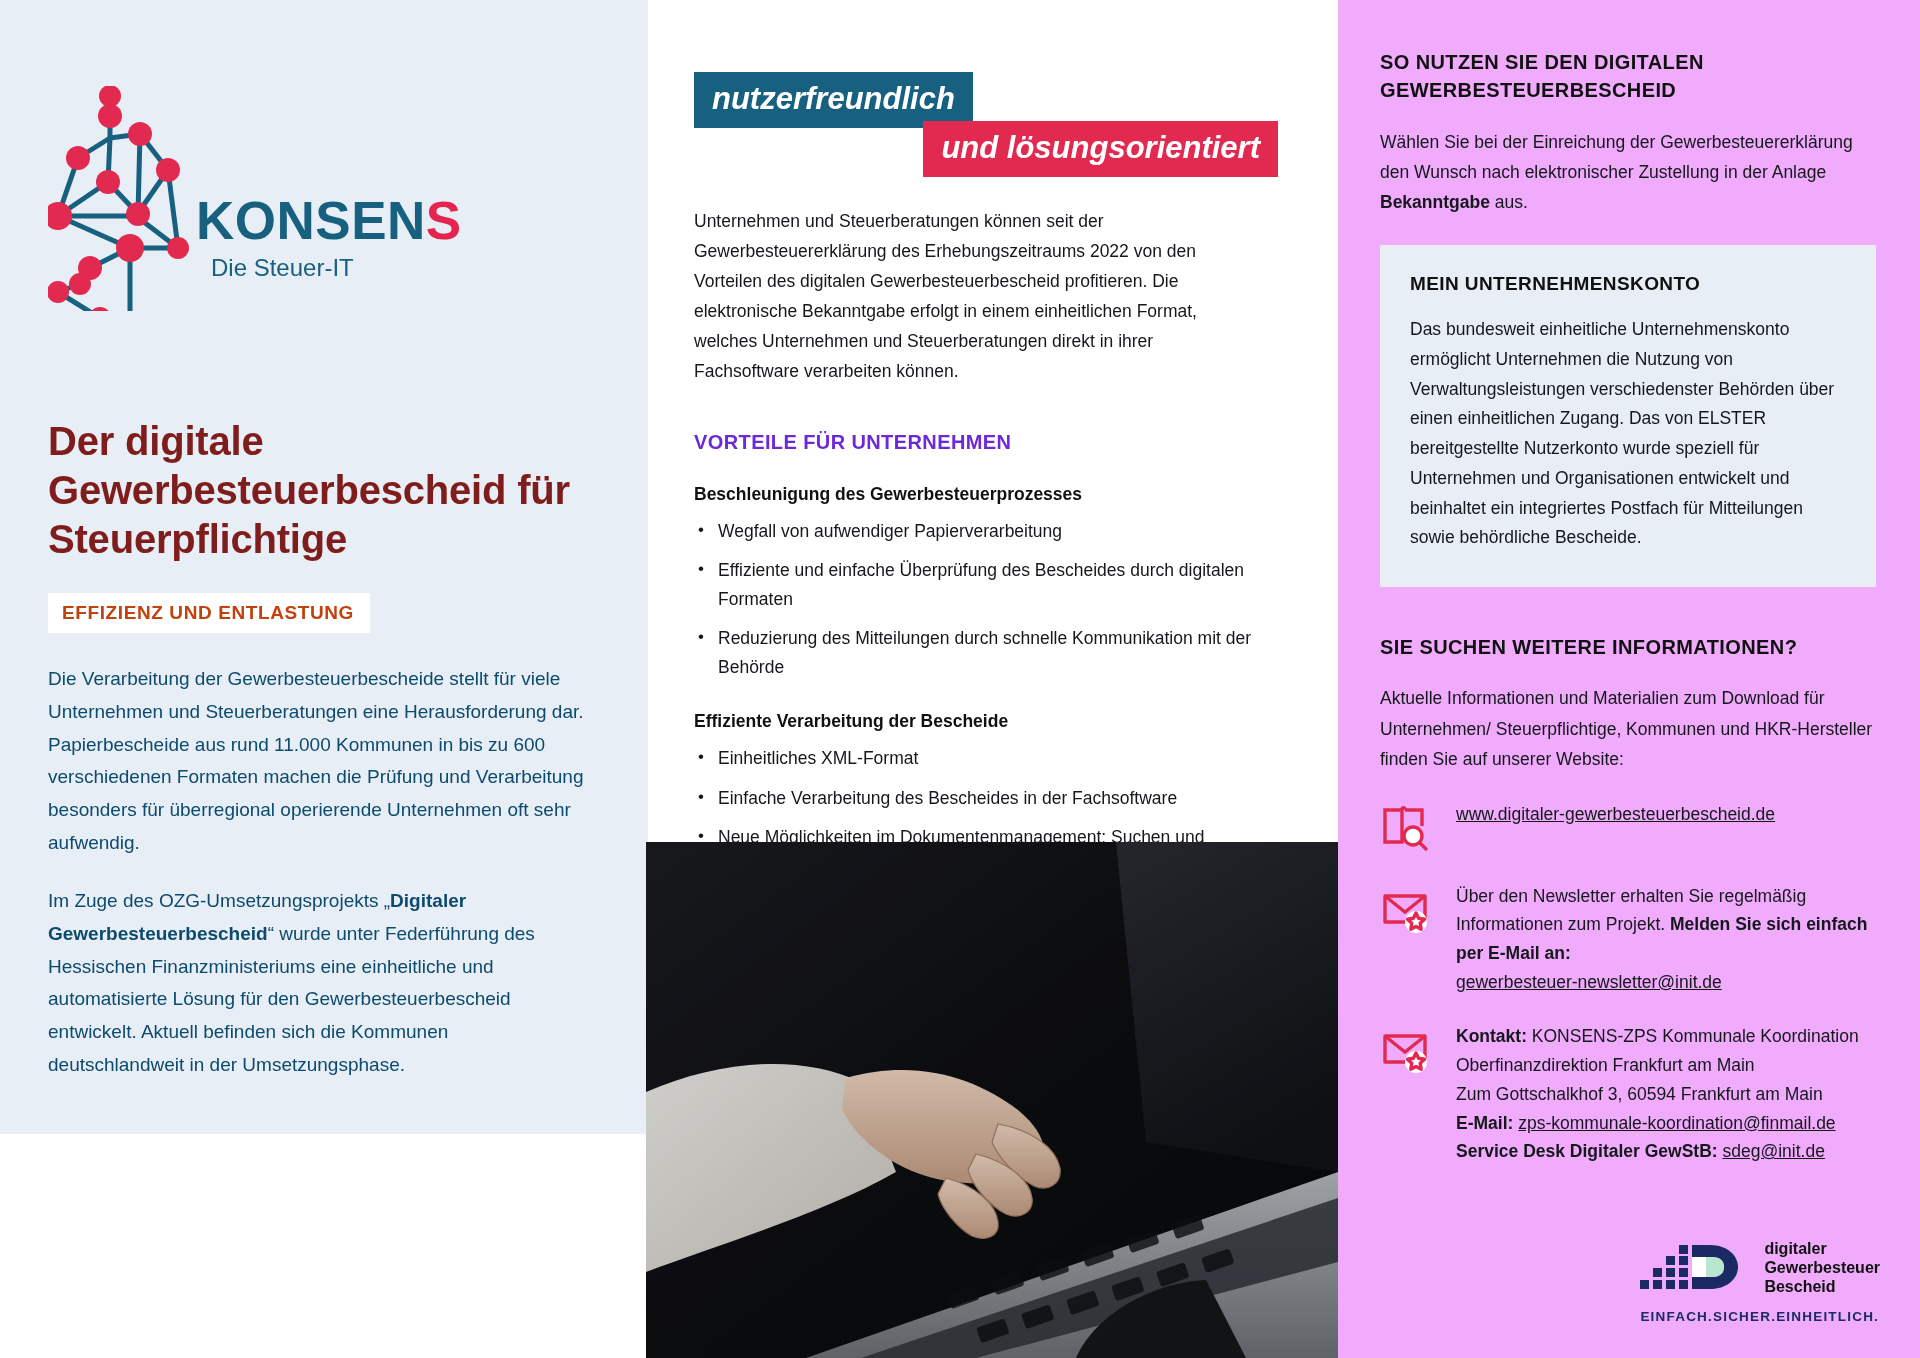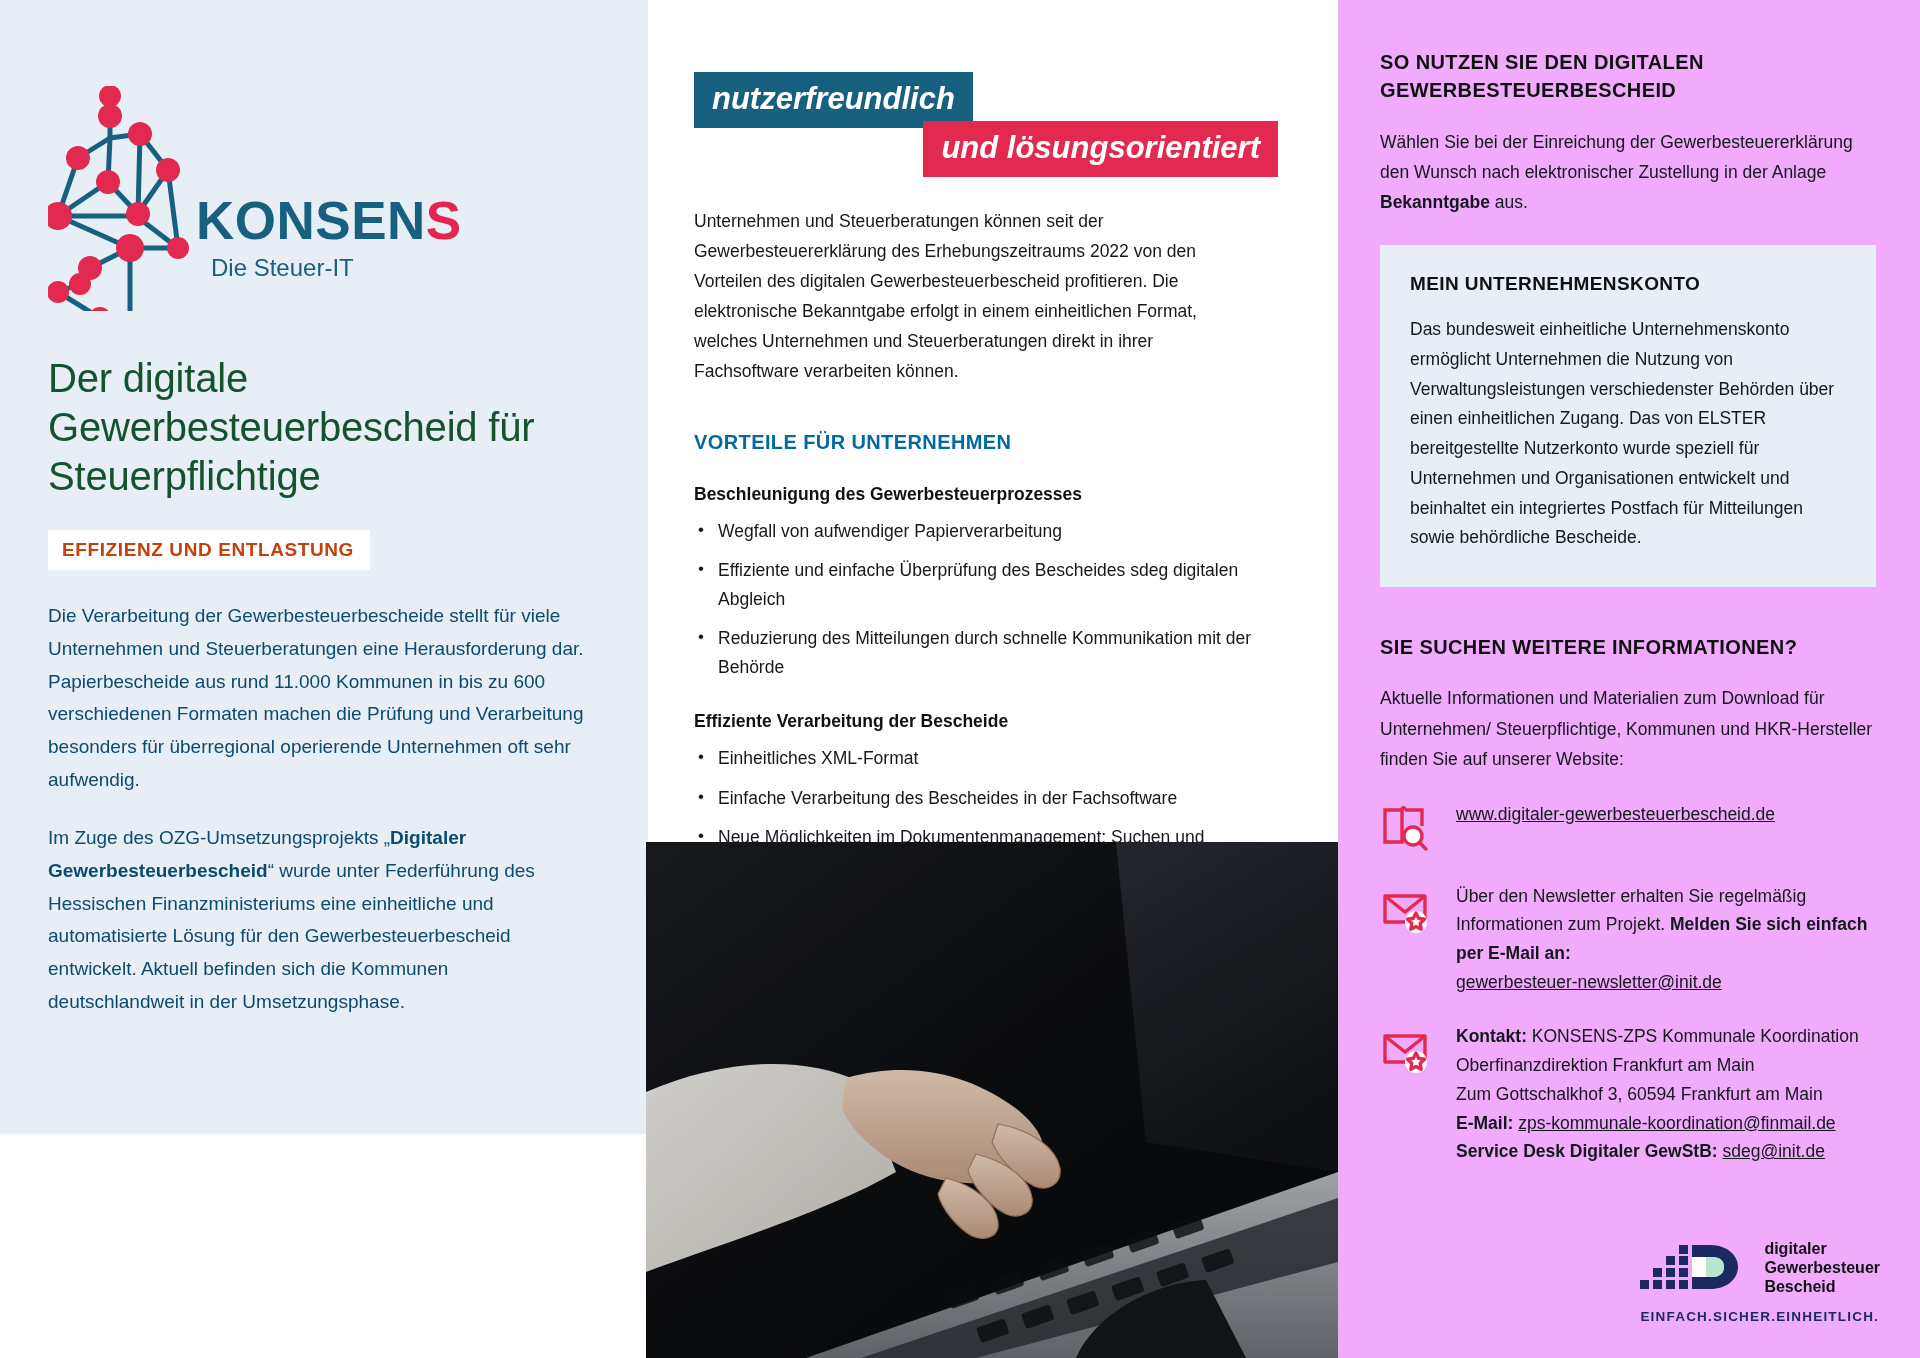--- a/index.html
+++ b/index.html
@@ -26,23 +26,23 @@
     font-size: 53px; font-weight: 600; letter-spacing: 0.5px;
     color: #17607f; line-height: 1;
   }
   .logo-text .s-red { color: #e5254f; }
   .logo-sub {
     position: absolute; left: 163px; top: 168px;
     font-size: 24px; color: #17607f; font-weight: 400;
   }
 
   .main-title {
-    margin-top: 43px;
+    margin-top: 106px;
     font-size: 40px; line-height: 1.22;
-    font-weight: 400; color: #14532d;
+    font-weight: 700; color: #7f1d1d;
     letter-spacing: -0.2px;
   }
 
   .kicker {
     display: inline-block;
     margin-top: 30px;
     background: #ffffff;
     color: #c2410c;
     font-size: 19px; font-weight: 700;
     letter-spacing: 0.6px;
@@ -72,21 +72,21 @@
   }
   .banner.teal { background: #17607f; left: 0; top: 0; }
   .banner.red  { background: #e22a51; right: 0; top: 49px; }
 
   .col-mid p.intro {
     font-size: 17.5px; line-height: 1.72; color: #15171b;
     margin-top: 10px; max-width: 560px;
   }
 
   .section-head {
-    font-size: 20px; font-weight: 700; color: #0369a1;
+    font-size: 20px; font-weight: 700; color: #6d28d9;
     letter-spacing: 0.4px; margin-top: 44px;
   }
   .sub-head {
     font-size: 17.5px; font-weight: 700; color: #111;
     margin-top: 30px;
   }
   ul.bullets { list-style: none; margin-top: 12px; }
   ul.bullets li {
     position: relative;
     font-size: 17.5px; line-height: 1.63; color: #15171b;
@@ -220,21 +220,21 @@
       <div class="banner red">und lösungsorientiert</div>
     </div>
 
     <p class="intro">Unternehmen und Steuerberatungen können seit der Gewerbesteuererklärung des Erhebungszeitraums 2022 von den Vorteilen des digitalen Gewerbesteuerbescheid profitieren. Die elektronische Bekanntgabe erfolgt in einem einheitlichen Format, welches Unternehmen und Steuerberatungen direkt in ihrer Fachsoftware verarbeiten können.</p>
 
     <div class="section-head">VORTEILE FÜR UNTERNEHMEN</div>
 
     <div class="sub-head">Beschleunigung des Gewerbesteuerprozesses</div>
     <ul class="bullets">
       <li>Wegfall von aufwendiger Papierverarbeitung</li>
-      <li>Effiziente und einfache Überprüfung des Bescheides sdeg digitalen Abgleich</li>
+      <li>Effiziente und einfache Überprüfung des Bescheides durch digitalen Formaten</li>
       <li>Reduzierung des Mitteilungen durch schnelle Kommunikation mit der Behörde</li>
     </ul>
 
     <div class="sub-head">Effiziente Verarbeitung der Bescheide</div>
     <ul class="bullets">
       <li>Einheitliches XML-Format</li>
       <li>Einfache Verarbeitung des Bescheides in der Fachsoftware</li>
       <li>Neue Möglichkeiten im Dokumentenmanagement: Suchen und Filtern nach Kriterien wie Erhebungsjahr oder Art des Bescheides</li>
     </ul>
 

